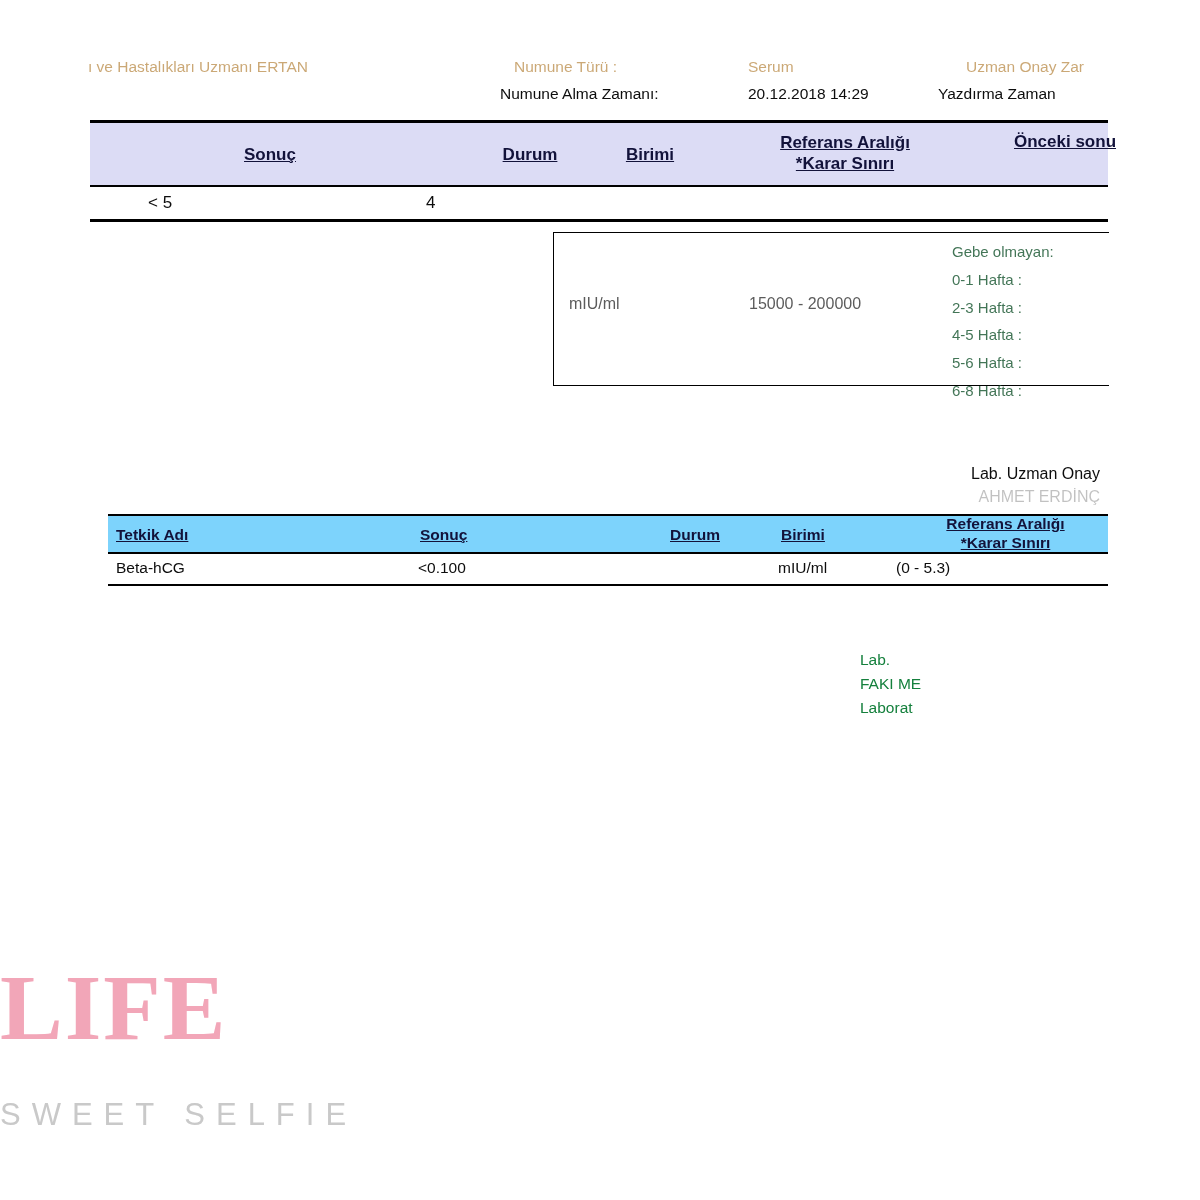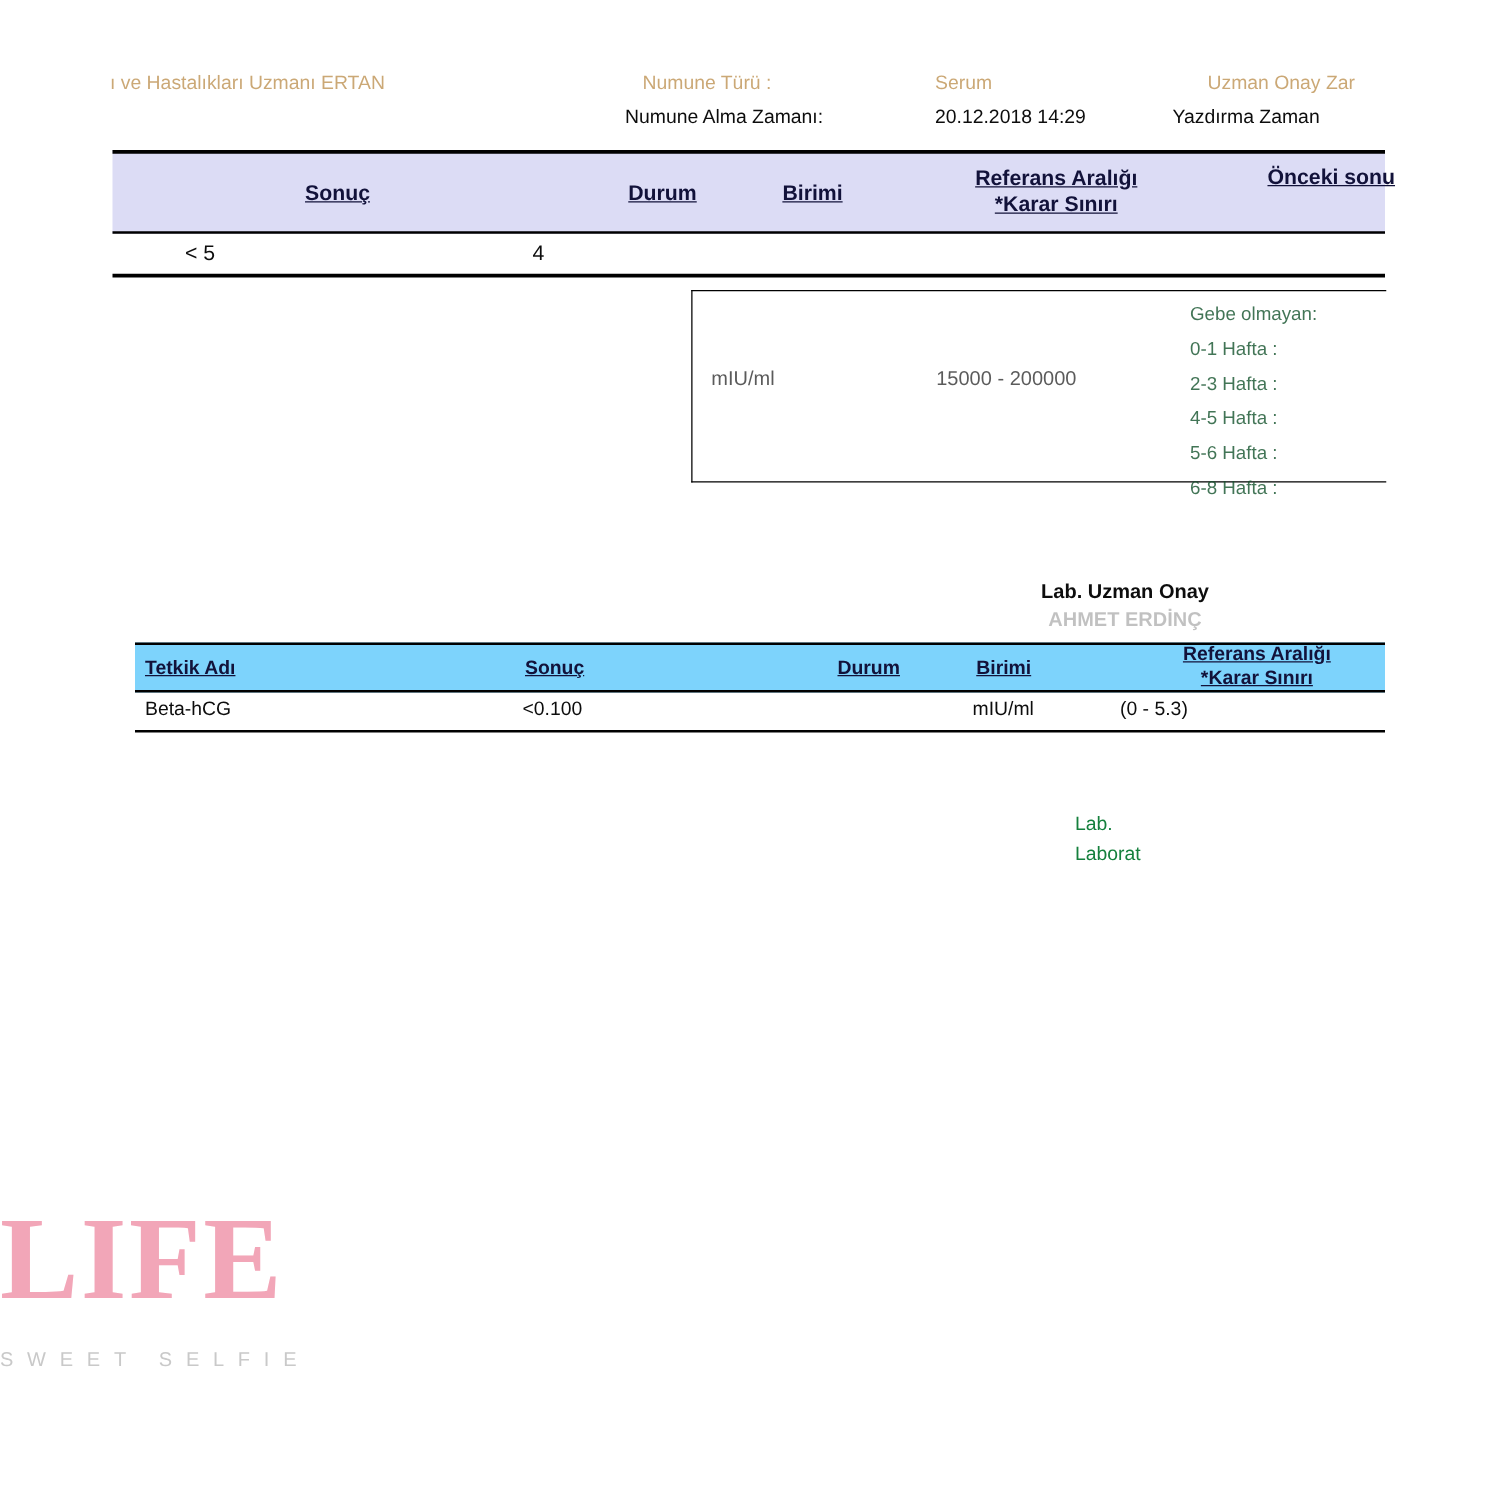--- a/index.html
+++ b/index.html
@@ -115,23 +115,23 @@
     opacity: .8;
     white-space: nowrap;
   }
 
   
   .sig1 {
     position: absolute;
     left: 700px;
     top: 462px;
     width: 400px;
-    text-align: center;
+    text-align: right;
     font-size: 16px;
-    font-weight: bold;
+    font-weight: normal;
     line-height: 1.45;
     color: #0d0d0d;
   }
   .sig1 .faded {
     opacity: .25;
   }
 
   
   .table2 {
     position: absolute;
@@ -196,23 +196,23 @@
   }
   .wm-life {
     font-family: "Liberation Serif", serif;
     font-size: 94px;
     font-weight: bold;
     letter-spacing: 2px;
     color: #f2a6b8;
     line-height: 1;
   }
   .wm-sub {
-    margin-top: 26px;
+    margin-top: 43px;
     font-family: "Liberation Sans", sans-serif;
-    font-size: 16px;
+    font-size: 31px;
     letter-spacing: 11px;
     color: #c9c9c9;
   }
 </style>
 </head>
 <body>
 
 <div class="page">
 
   <div class="header-band">
@@ -278,20 +278,21 @@
       <div class="t2-cell" style="left:8px;">Beta-hCG</div>
       <div class="t2-cell" style="left:310px;">&lt;0.100</div>
       <div class="t2-cell" style="left:562px;"></div>
       <div class="t2-cell" style="left:670px;">mIU/ml</div>
       <div class="t2-cell" style="left:788px;">(0 - 5.3)</div>
     </div>
   </div>
 
   <div class="sig2">
     <div>Lab.</div>
+    <div>FAKI ME</div>
     <div>Laborat</div>
   </div>
 
   <div class="watermark">
     <div class="wm-life">LIFE</div>
     <div class="wm-sub">SWEET SELFIE</div>
   </div>
 
 </div>
 

